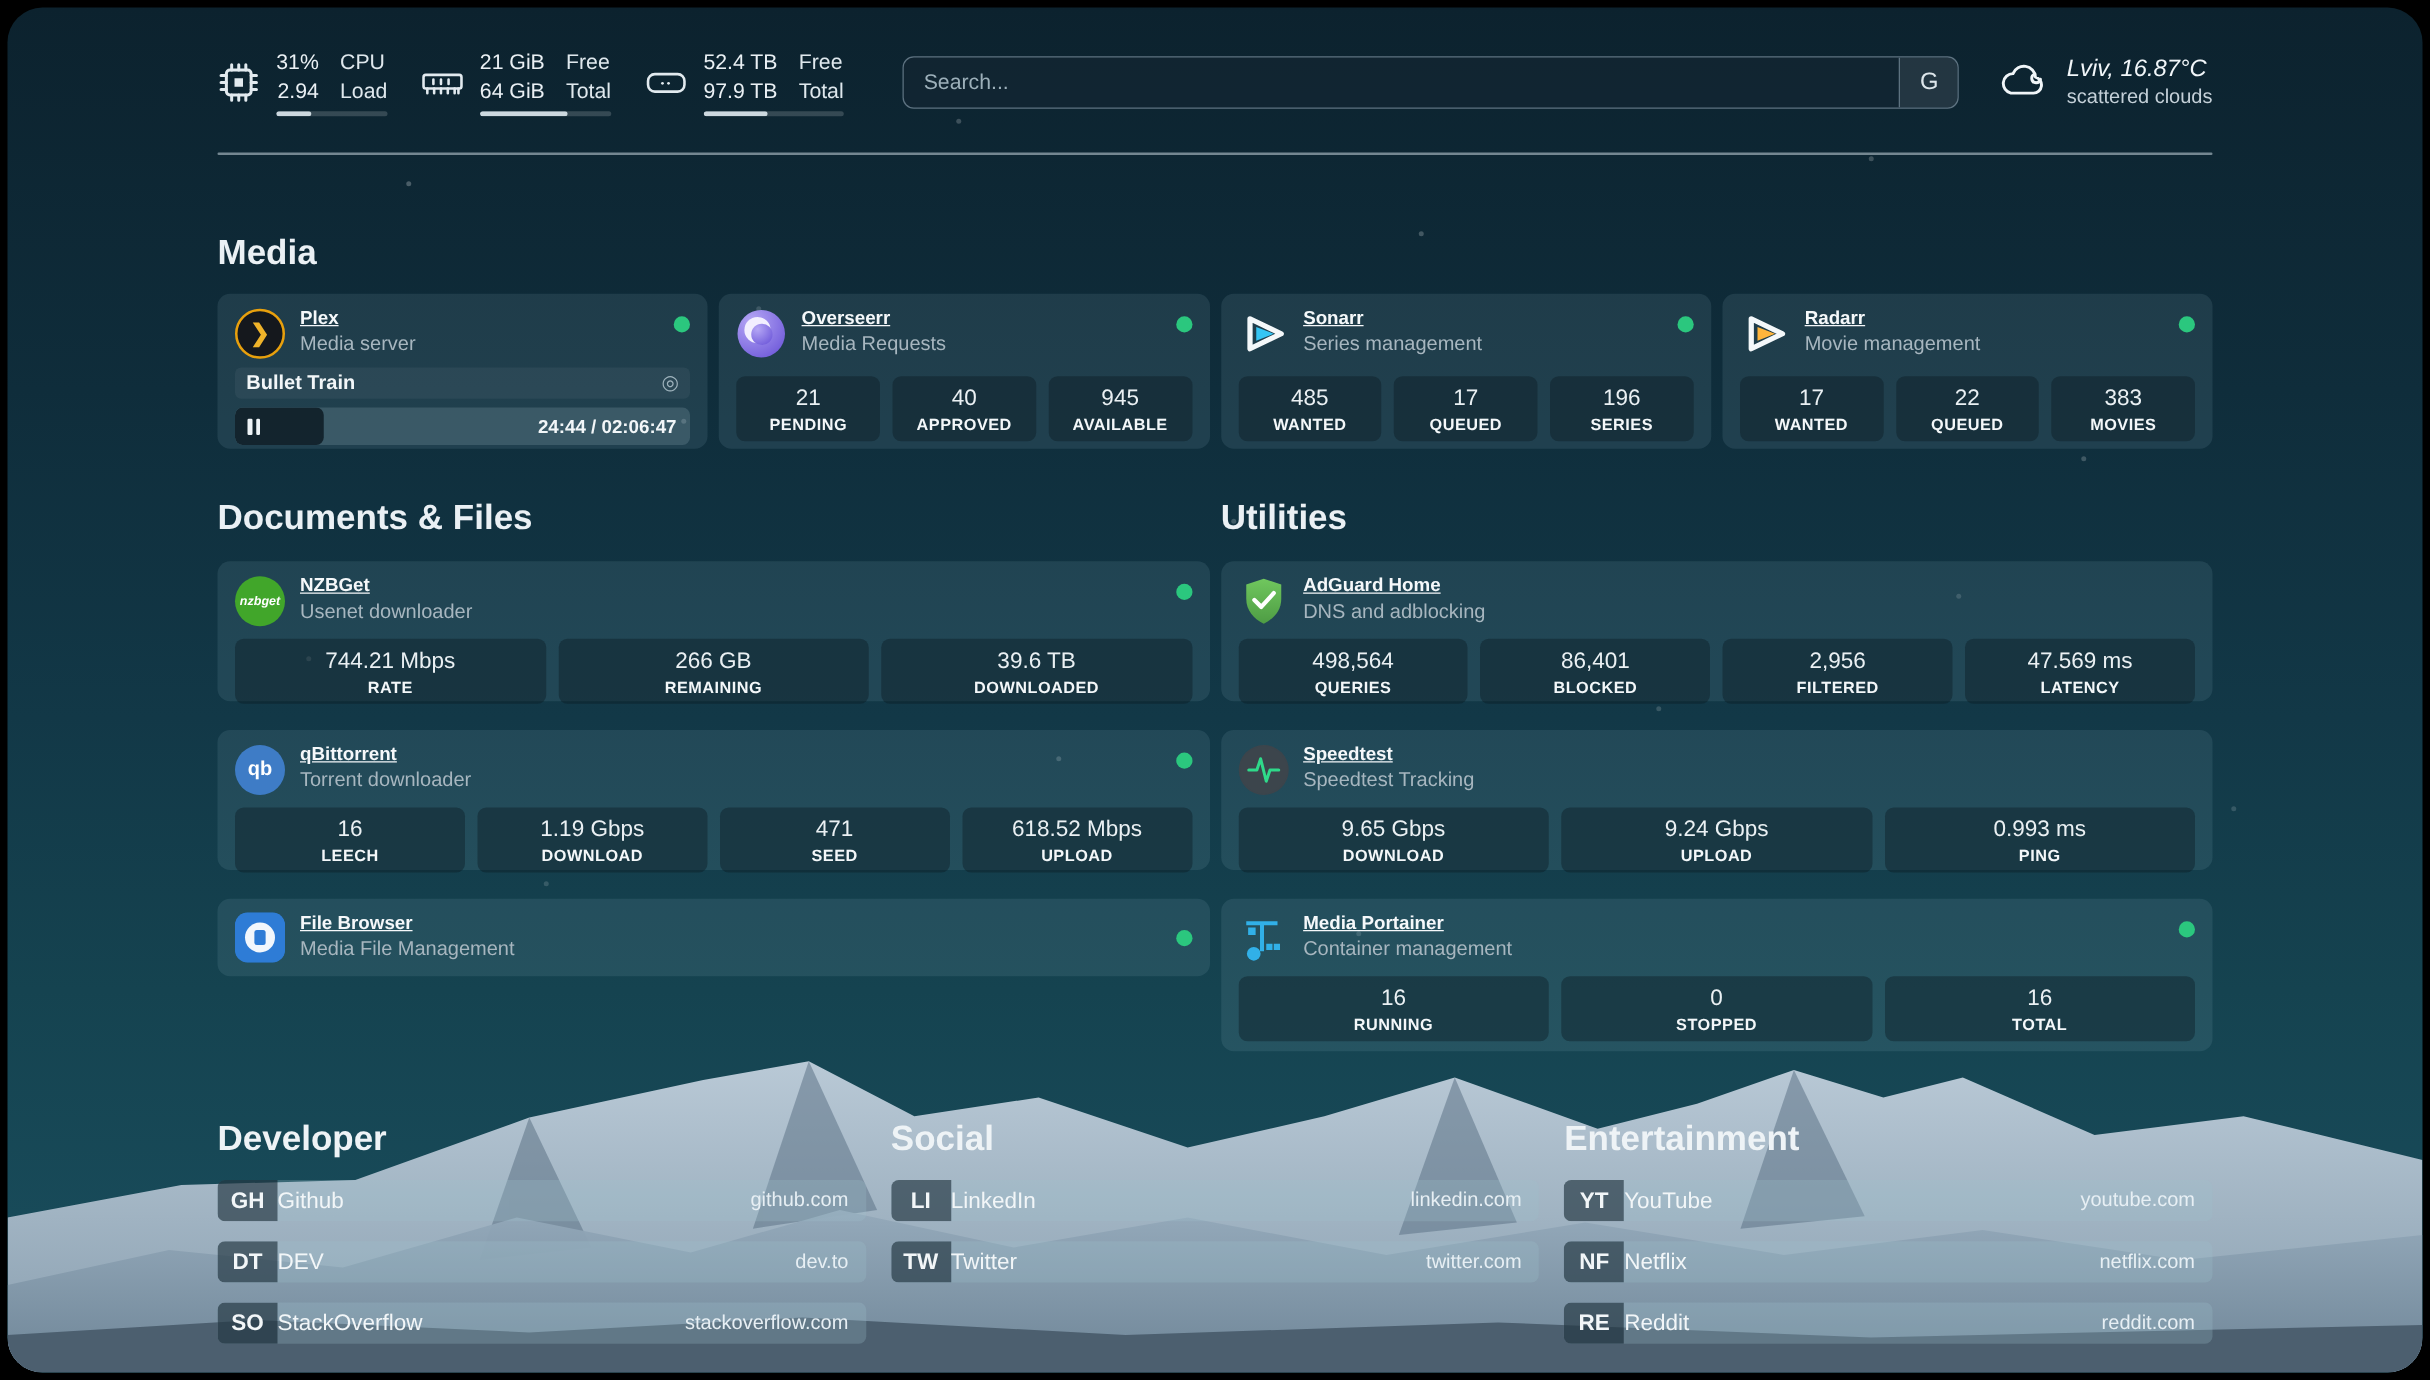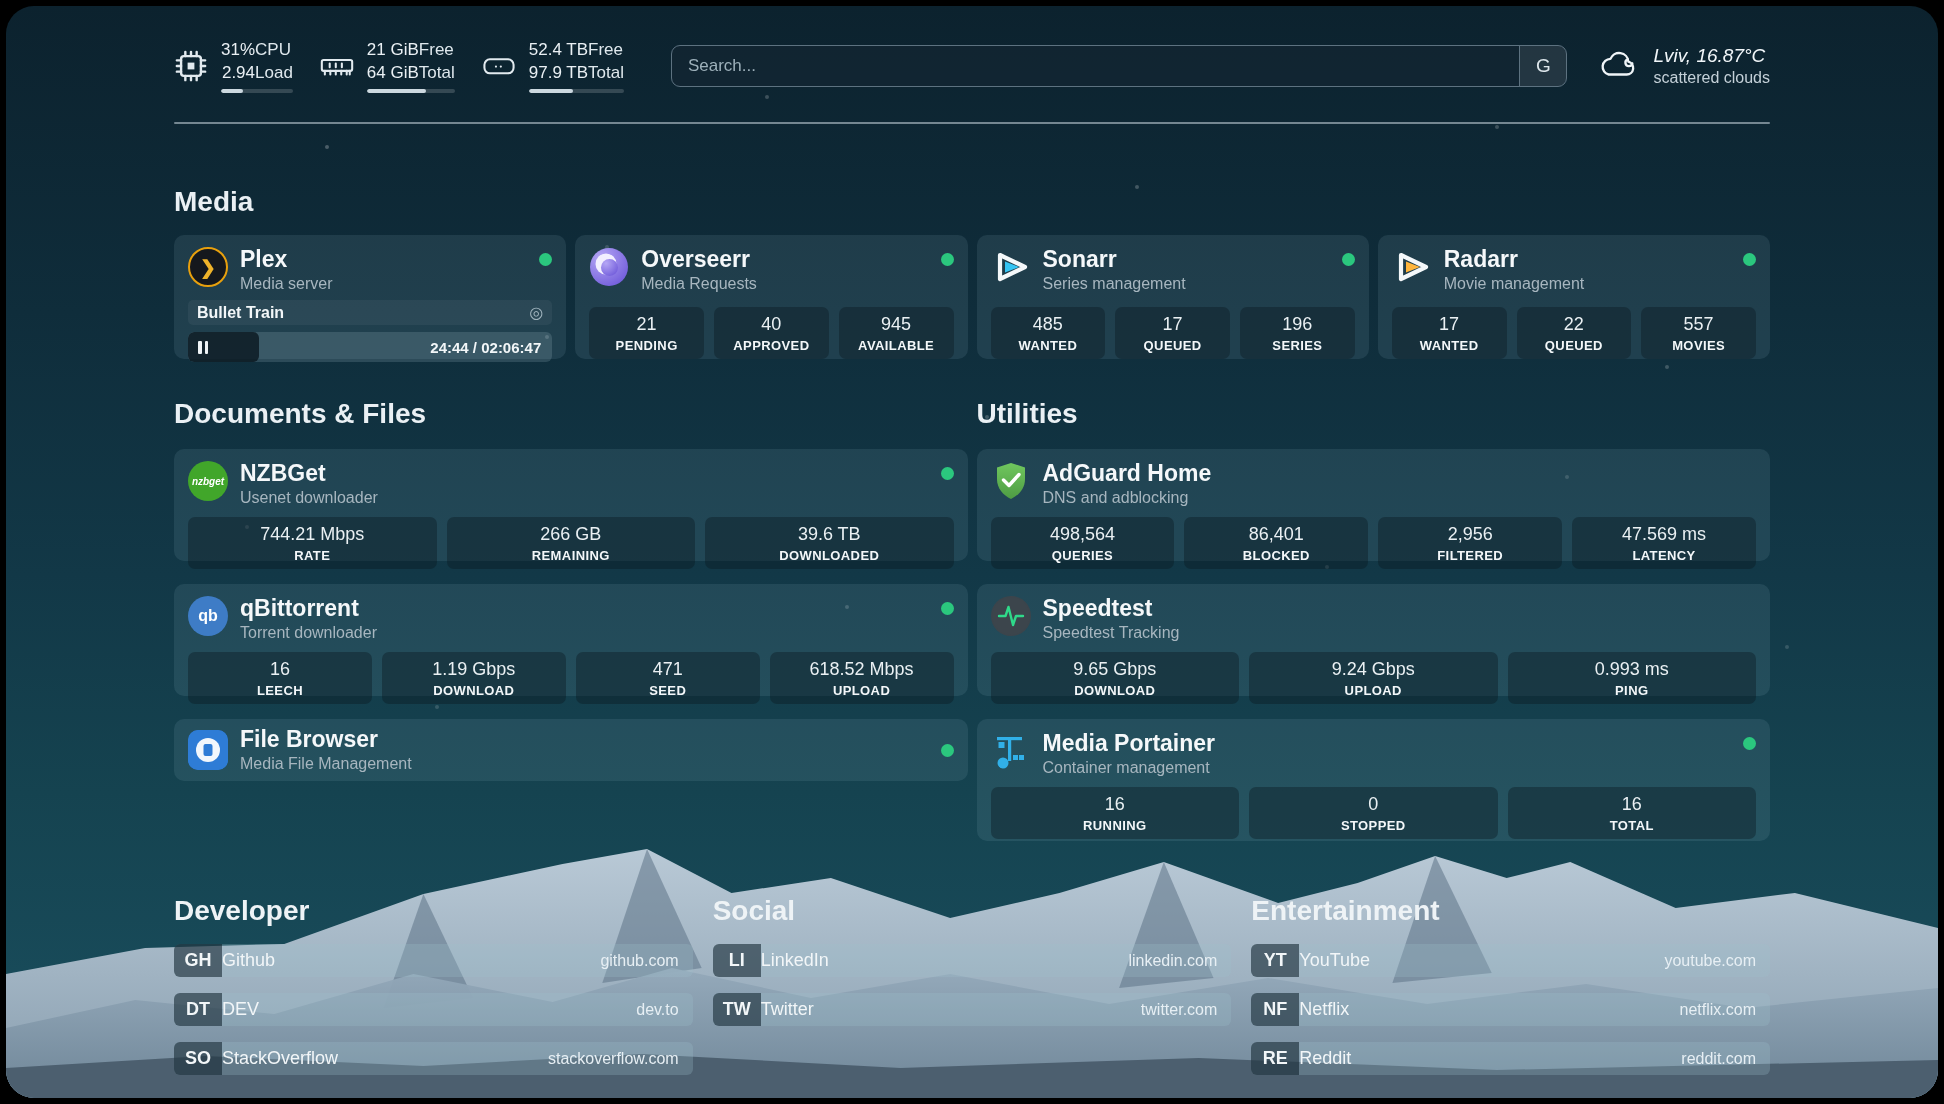--- a/index.html
+++ b/index.html
@@ -18,21 +18,21 @@
     1080px 740px 0 1px rgba(255,255,255,.14),600px 240px 0 1px rgba(255,255,255,.15),
     1560px 470px 0 1px rgba(255,255,255,.15);}
   .content{position:relative;z-index:1;padding:0 168px;box-sizing:border-box;}
 
   
   .topbar{display:flex;align-items:center;padding-top:30px;height:60px;}
   .resource{display:flex;align-items:center;gap:13px;margin-right:27px;}
   .res-icon{width:34px;height:34px;color:#e2eaef;flex:0 0 34px;display:flex;align-items:center;justify-content:center;}
   .res-icon svg{width:100%;height:100%;}
   .res-body{display:inline-block;}
-  .res-cols{display:flex;}
+  .res-cols{display:flex;gap:17px;}
   .col-vals{text-align:right;font-size:17px;line-height:1.32;color:#eaf0f4;white-space:nowrap;}
   .col-labels{text-align:left;font-size:17px;line-height:1.32;color:#dfe8ed;white-space:nowrap;}
   .res-bar{margin-top:5px;height:4px;border-radius:2px;background:rgba(255,255,255,.17);overflow:hidden;}
   .res-bar i{display:block;height:100%;border-radius:2px;background:#ccd8df;}
   .search{flex:1;display:flex;align-items:stretch;height:42px;margin:0 30px 0 20px;
     border:1px solid #5d7280;border-radius:9px;background:rgba(22,39,51,.55);overflow:hidden;box-sizing:border-box;}
   .search input{flex:1;background:transparent;border:none;outline:none;color:#e8eef2;font-size:17px;
     padding:0 16px;font-family:inherit;}
   .search input::placeholder{color:#9db0ba;}
   .search-btn{width:46px;display:flex;align-items:center;justify-content:center;background:rgba(255,255,255,.08);
@@ -50,21 +50,21 @@
   .card{background:rgba(150,186,200,.13);border-radius:10px;padding:12px 14px;box-sizing:border-box;
     position:relative;cursor:pointer;}
   .h124{height:124px;}.h112{height:112px;}.h122{height:122px;}
   .h62{height:62px;display:flex;align-items:center;}
   .svc-head{display:flex;align-items:flex-start;gap:12px;}
   .h62 .svc-head{width:100%;align-items:center;}
   .svc-icon{width:40px;height:40px;flex:0 0 40px;border-radius:50%;display:flex;align-items:center;
     justify-content:center;overflow:hidden;}
   .svc-icon svg{width:40px;height:40px;}
   .svc-meta{min-width:0;}
-  .svc-name{font-size:23px;font-weight:700;color:#f5f8fa;line-height:1.1;white-space:nowrap;}
+  .svc-name{font-size:15px;font-weight:700;color:#f5f8fa;line-height:1.1;white-space:nowrap;text-decoration:underline;}
   .svc-desc{font-size:16px;color:#a7b6bf;margin-top:3px;white-space:nowrap;}
   .dot{width:13px;height:13px;border-radius:50%;margin-left:auto;margin-top:6px;flex:0 0 13px;}
   .h62 .dot{margin-top:0;}
   .tiles{display:grid;gap:10px;margin-top:14px;}
   .c3{grid-template-columns:repeat(3,1fr);}
   .c4{grid-template-columns:repeat(4,1fr);}
   .h112 .tiles,.h122 .tiles{margin-top:10px;}
   .tile{background:rgba(9,24,33,.4);border-radius:7px;height:52px;display:flex;flex-direction:column;
     align-items:center;justify-content:center;gap:3px;}
   .tile-v{font-size:18px;color:#eaf0f3;}
@@ -335,21 +335,21 @@
         <div class="tiles c3">
           <div class="tile">
             <div class="tile-v">17</div>
               <div class="tile-l">WANTED</div>
             </div>
           <div class="tile">
             <div class="tile-v">22</div>
               <div class="tile-l">QUEUED</div>
             </div>
           <div class="tile">
-            <div class="tile-v">557</div>
+            <div class="tile-v">383</div>
               <div class="tile-l">MOVIES</div>
             </div>
         </div>
       </div>
     </div>
 
     <div class="cols2">
 
       <div class="stack">
         <div class="section-heading sub-heading">Documents &amp; Files</div>

